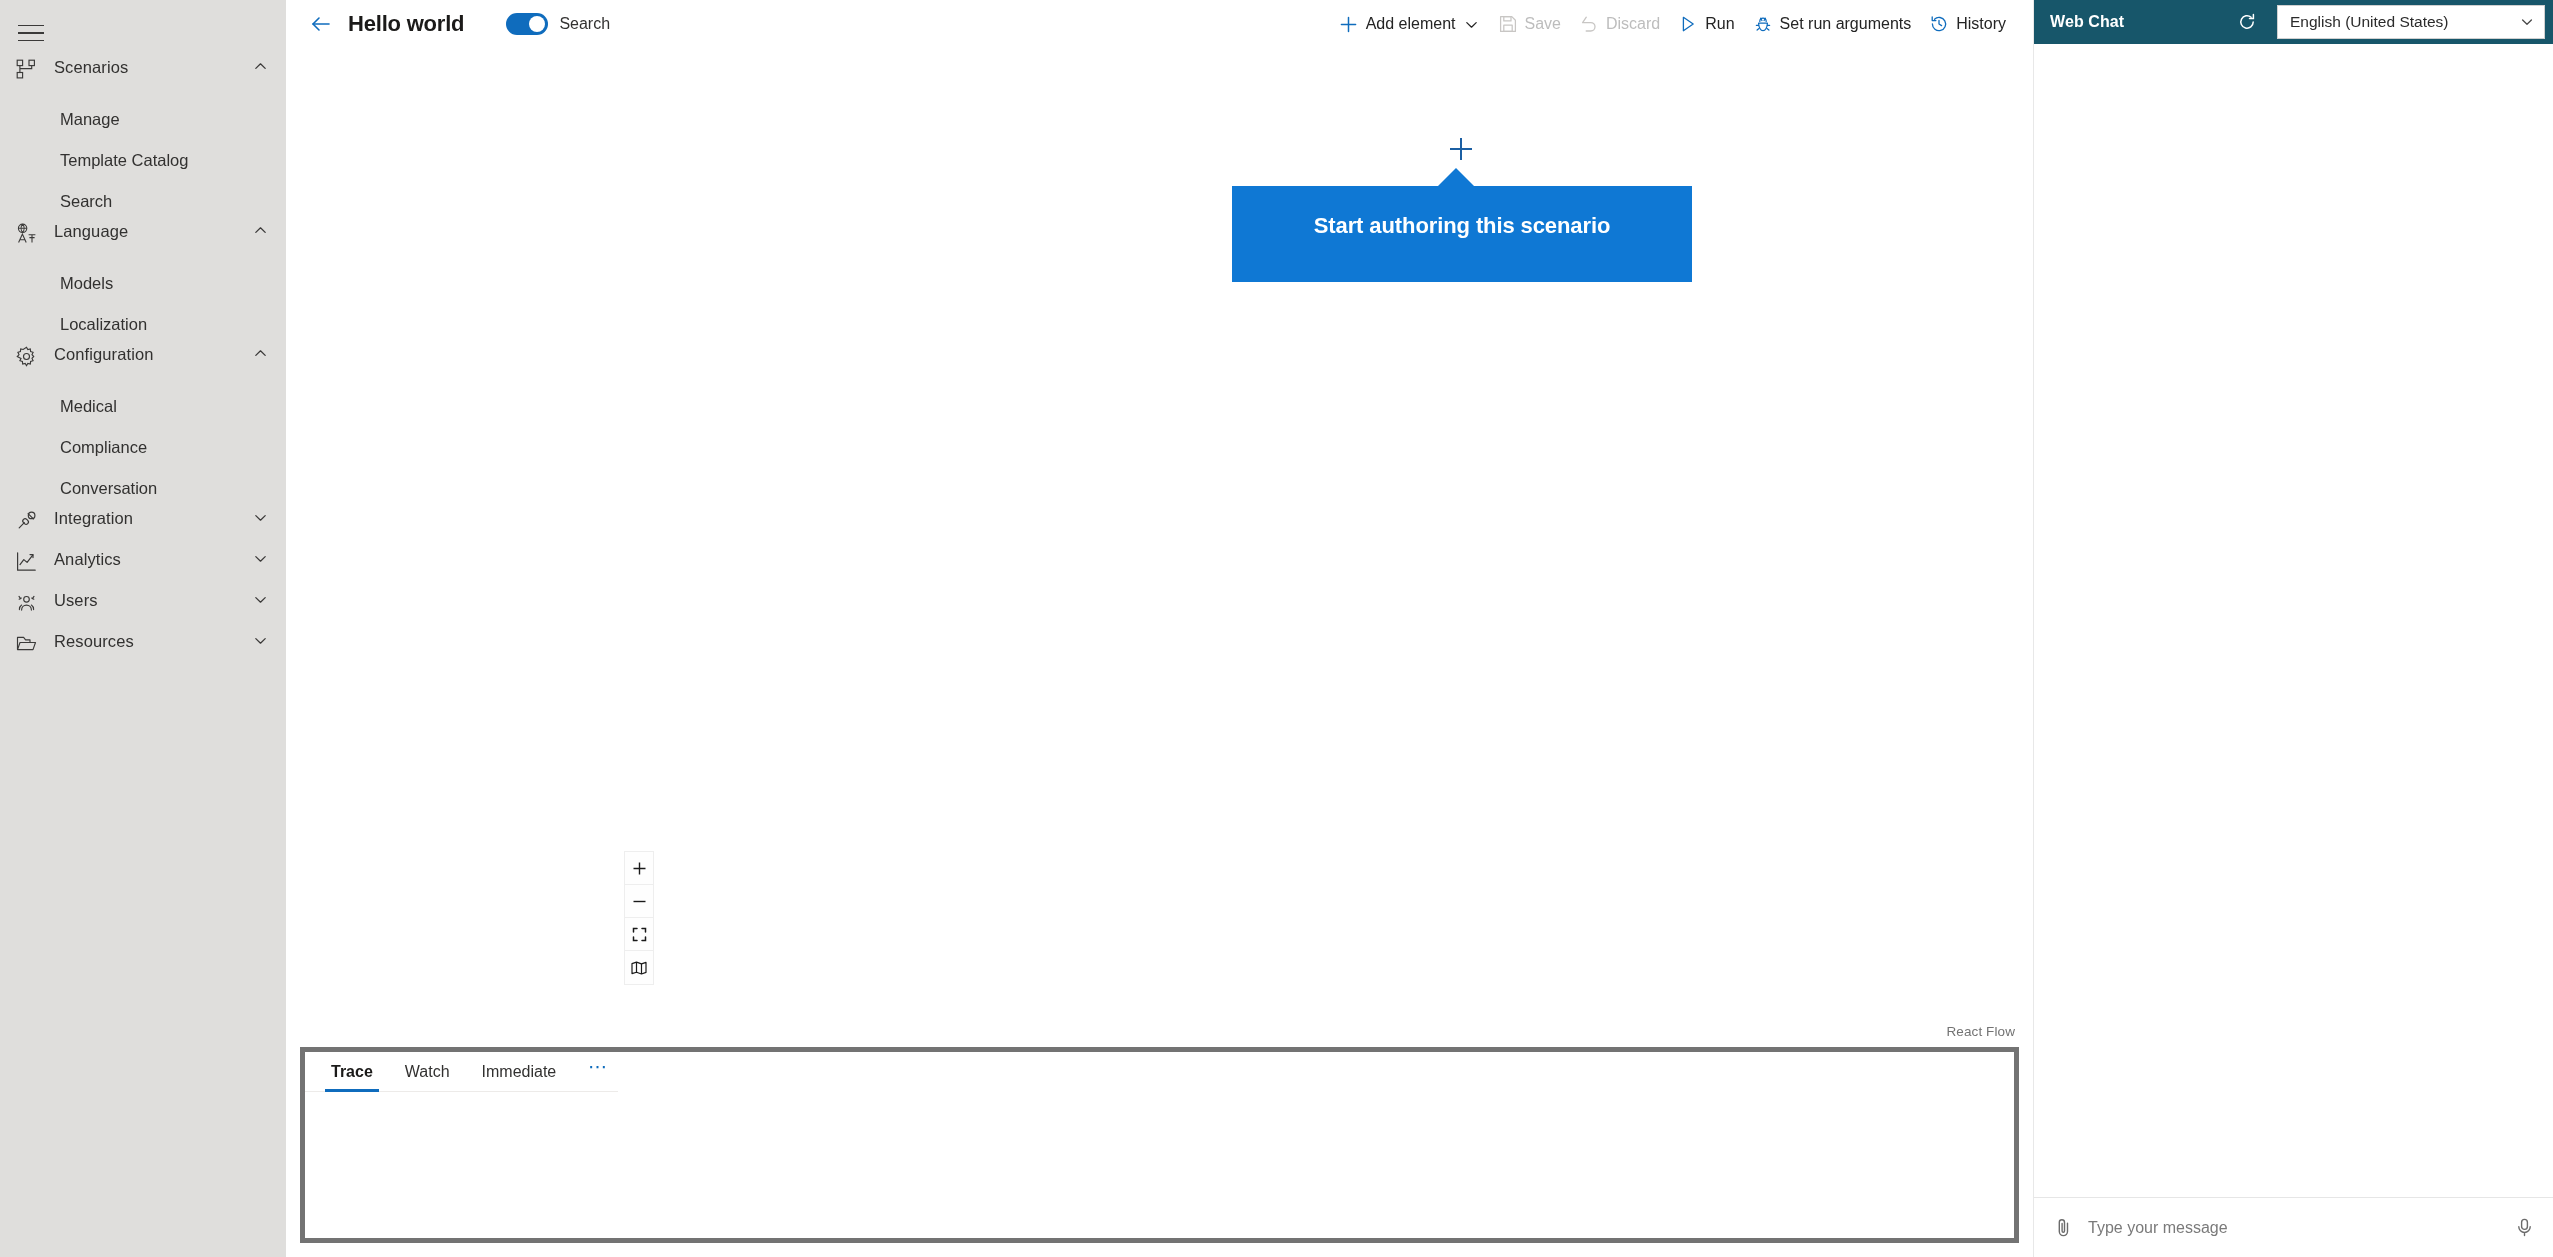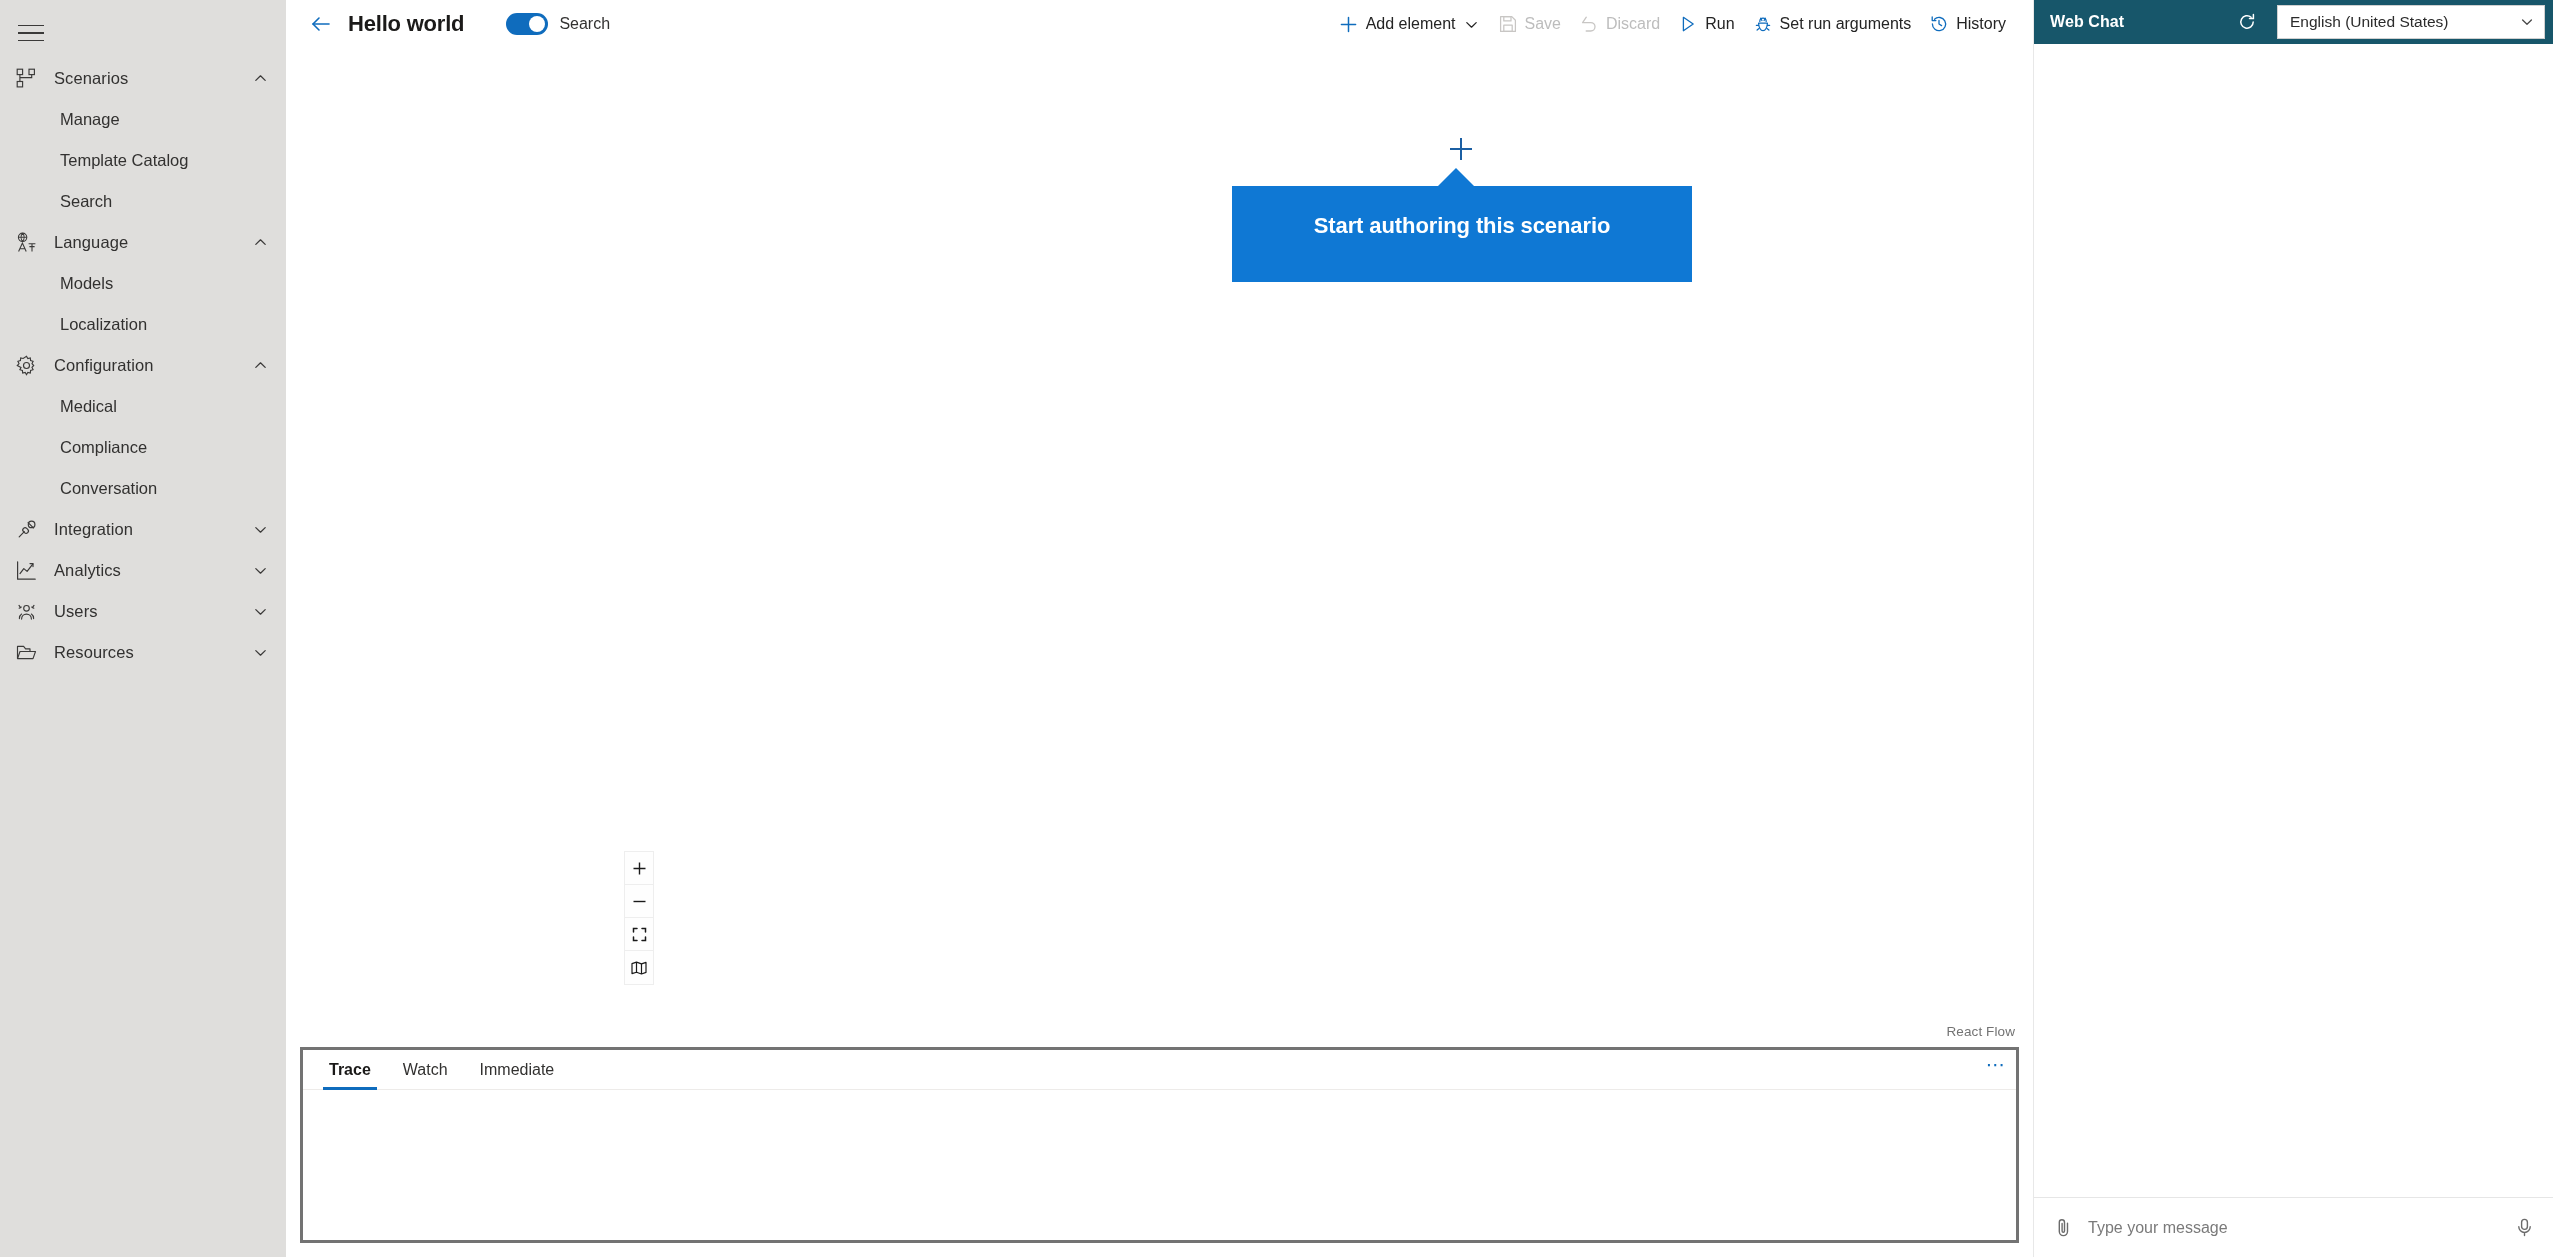--- a/index.html
+++ b/index.html
@@ -38,21 +38,20 @@
   .hamburger .bars i {
     position: absolute; left: 0; width: 26px; height: 1.6px;
     background: #3b3a39; display: block;
   }
   .hamburger .bars i:nth-child(1) { top: 0; }
   .hamburger .bars i:nth-child(2) { top: 7.5px; }
   .hamburger .bars i:nth-child(3) { top: 15px; }
 
   .nav-group-header {
     display: flex;
-    align-items: center;
     height: 41px;
     padding-left: 16px;
     padding-right: 18px;
     cursor: pointer;
     user-select: none;
   }
   .nav-ico {
     width: 30px; min-width: 30px; height: 22px;
     display: flex; align-items: center; justify-content: flex-start;
     color: #3b3a39;
@@ -252,24 +251,24 @@
     font-size: 13.5px;
     color: #737373;
     letter-spacing: 0.1px;
   }
 
   
   .bottom-panel {
     margin: 0 14px 14px 14px;
     height: 196px;
     min-height: 196px;
-    border: 3px solid #737373;
-    background: #ffffff;
-    display: flex;
-    flex-direction: column;
+    border: 5px solid #737373;
+    background: #ffffff;
+    display: flex;
+    flex-direction: row;
     position: relative;
   }
   .tabs-row {
     height: 40px;
     min-height: 40px;
     display: flex;
     align-items: stretch;
     border-bottom: 1px solid #edebe9;
     padding-left: 16px;
     position: relative;

